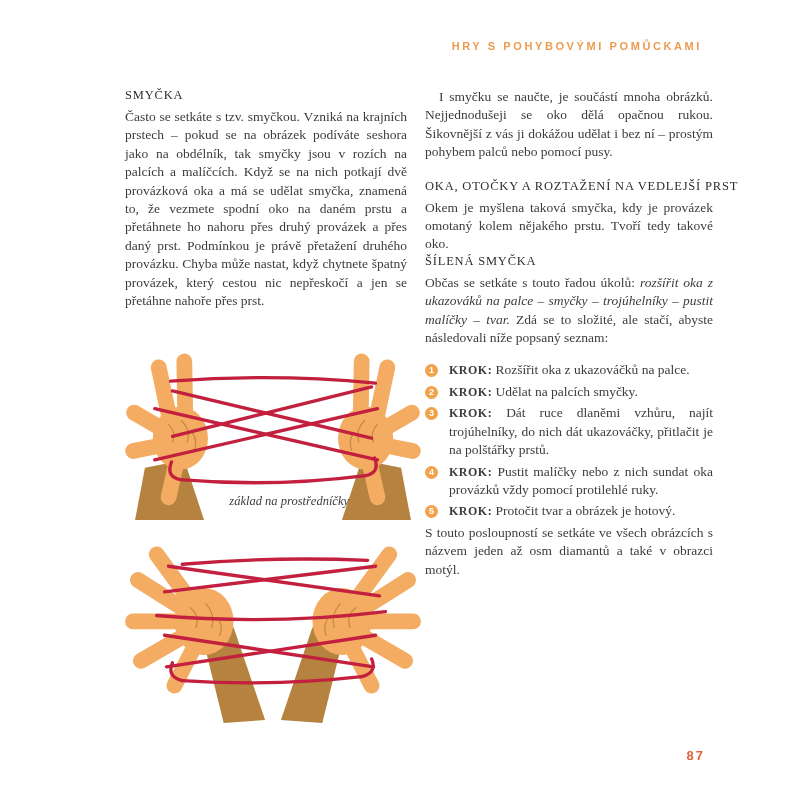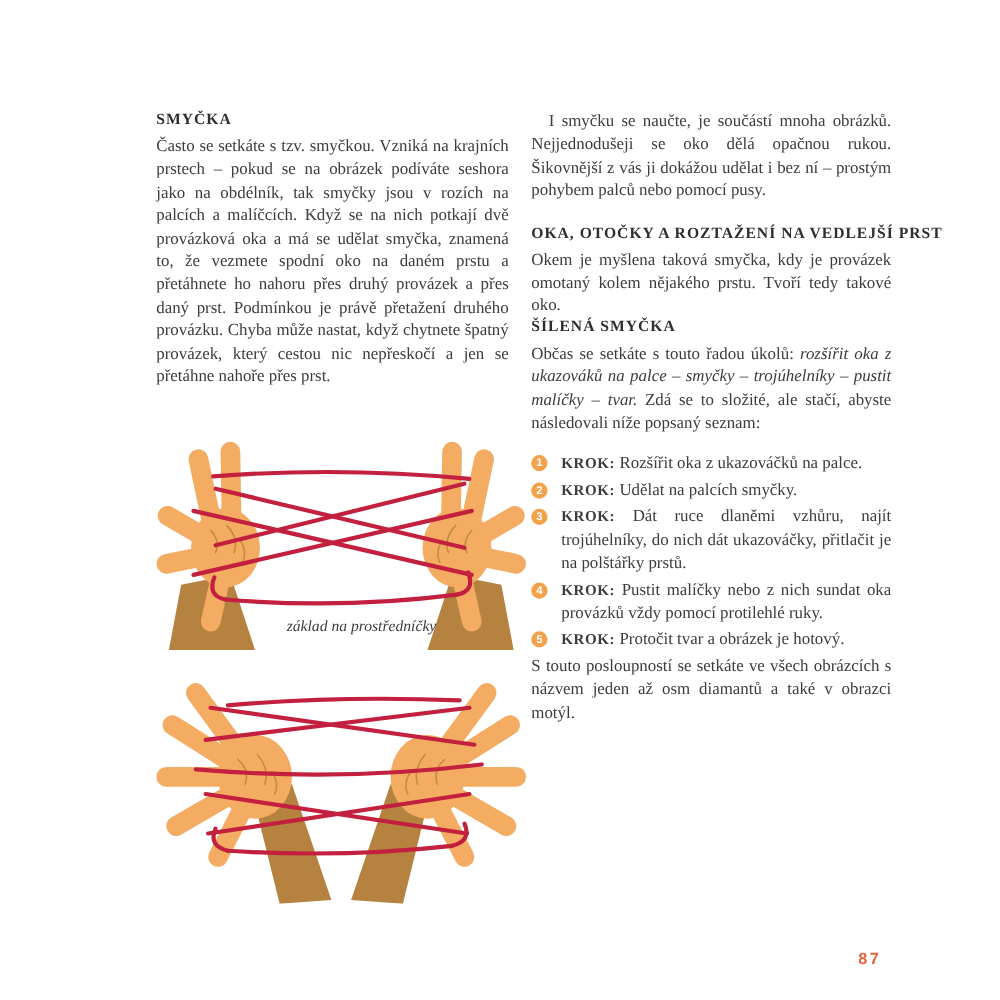--- a/index.html
+++ b/index.html
@@ -14,21 +14,21 @@
     font-family:"Liberation Sans",sans-serif;
     font-weight:bold;font-size:11px;letter-spacing:2.6px;
     color:#ec9b4f;text-transform:uppercase;white-space:nowrap;
   }
 
   .col{position:absolute;top:88px;}
   .col-left{left:125px;width:282px;}
   .col-right{left:425px;width:288px;}
 
   h2.sec{
-    font-size:12.5px;font-weight:bold;color:#2e2e2e;
+    font-size:12.5px;font-weight:normal;color:#2e2e2e;
     letter-spacing:0.8px;margin:0 0 5px 0;white-space:nowrap;
   }
   h2.sec.spaced{}
 
   p.body{
     font-size:13.5px;line-height:18.4px;text-align:justify;margin:0;
   }
   p.body + p.body{text-indent:14px;}
   p.indent{text-indent:14px;}
   p.gap-after{margin-bottom:17px;}
@@ -55,32 +55,33 @@
   }
   .krok{font-weight:bold;font-size:12px;letter-spacing:0.5px;}
 
   .outro{margin-top:17px;}
   .b{font-weight:normal;}
   .i{font-style:italic;}
 
   .page-number{
     position:absolute;right:95px;top:748px;
     font-family:"Liberation Sans",sans-serif;font-weight:bold;
-    font-size:13px;letter-spacing:2px;color:#e2643c;margin-top:11px;
+    font-size:13px;letter-spacing:2px;color:#e2643c;
   }
 
   .string{stroke:#c2203e;stroke-width:3.4;fill:none;stroke-linecap:round;}
   .finger{stroke:#f3ac62;stroke-width:16;stroke-linecap:round;}
   .crease{stroke:#c08a3c;stroke-width:1.2;fill:none;stroke-linecap:round;}
 </style>
 </head>
 <body>
 
 <div class="page">
 
+  <div class="running-header">HRY S POHYBOVÝMI POMŮCKAMI</div>
 
   <div class="col col-left">
     <h2 class="sec">SMYČKA</h2>
     <p class="body">Často se setkáte s tzv. smyčkou. Vzniká na krajních prstech – pokud se na obrázek podíváte seshora jako na obdélník, tak smyčky jsou v rozích na palcích a malíčcích. Když se na nich potkají dvě provázková oka a má se udělat smyčka, znamená to, že vezmete spodní oko na daném prstu a přetáhnete ho nahoru přes druhý provázek a přes daný prst. Podmínkou je právě přetažení druhého provázku. Chyba může nastat, když chytnete špatný provázek, který cestou nic nepřeskočí a jen se přetáhne nahoře přes prst.</p>
 
     <div class="fig">
       <svg width="296" height="200" viewBox="0 0 300 203">
 
         <g>
           <polygon points="20,150 60,142 80,203 10,203" fill="#b5823f"></polygon>

